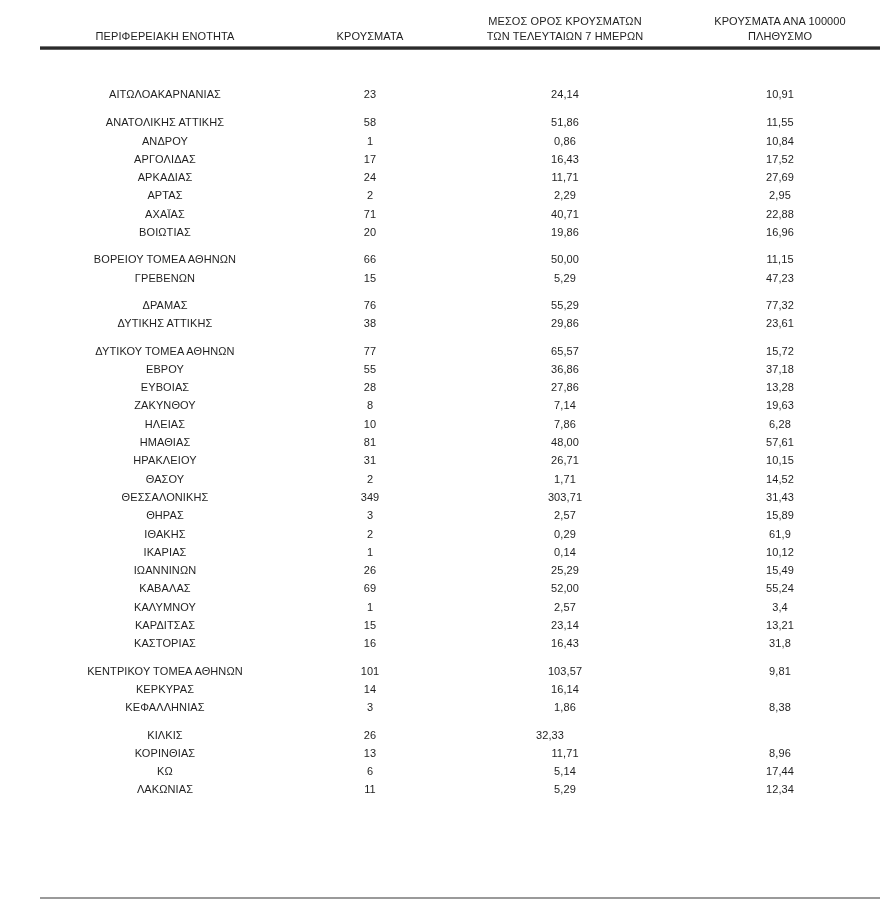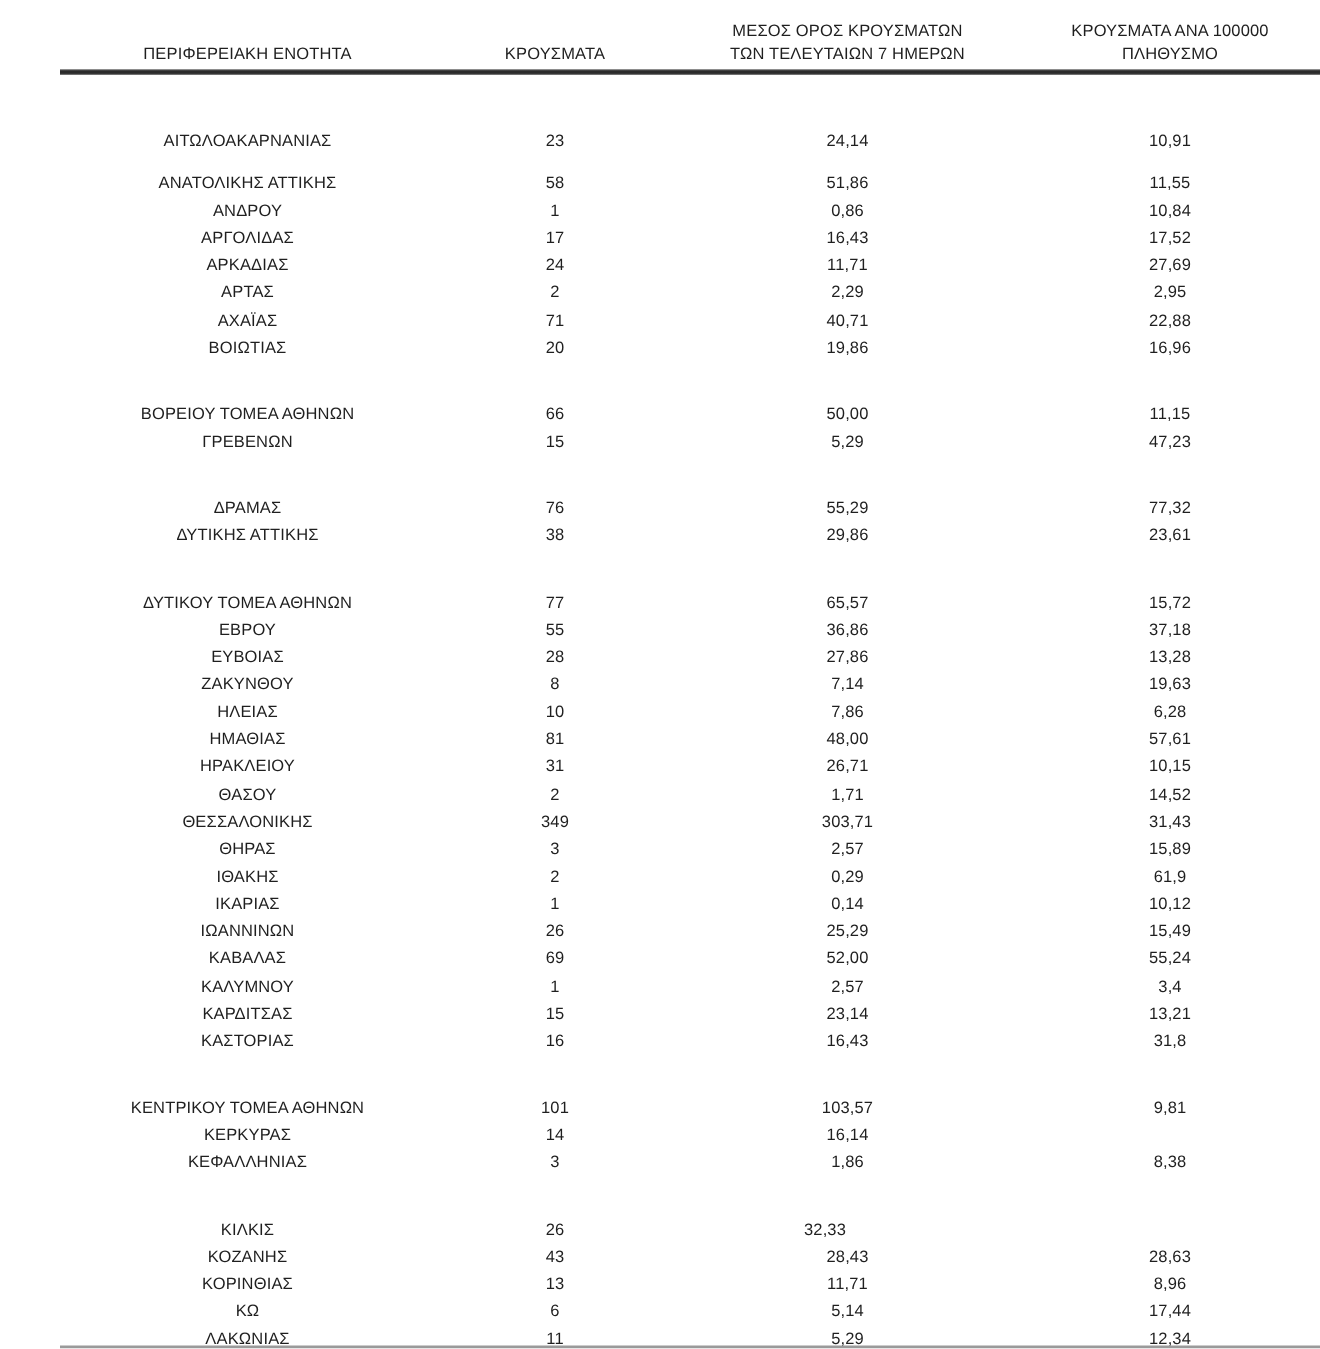--- a/index.html
+++ b/index.html
@@ -37,21 +37,21 @@
   .c1 { width: 250px; }
   .c2 { width: 160px; }
   .c3 { width: 230px; }
   .c4 { width: 200px; }
   .th span { display: block; }
   .header-rule {
     height: 4px;
     margin-top: 2px;
     background: linear-gradient(to bottom, #b3b3b3 0%, #2b2b2b 30%, #2b2b2b 72%, #8c8c8c 100%);
   }
-  .group { margin-top: 26px; }
+  .group { margin-top: 9px; }
   .group:nth-of-type(1) { margin-top: 35px; }
   .group:nth-of-type(2) { margin-top: 10px; }
   .row {
     display: flex;
     height: 18.3px;
     align-items: center;
   }
   .row .cell { font-size: 11px; line-height: 18.3px; }
   .bottom-rule {
     position: absolute;
@@ -287,26 +287,20 @@
           <div class="cell c4">8,38</div>
         </div>
       </div>
       <div class="group">
         <div class="row">
           <div class="cell c1">ΚΙΛΚΙΣ</div>
           <div class="cell c2">26</div>
           <div class="cell c4">32,33</div>
         </div>
         <div class="row">
-          <div class="cell c1">ΚΟΖΑΝΗΣ</div>
-          <div class="cell c2">43</div>
-          <div class="cell c3">28,43</div>
-          <div class="cell c4">28,63</div>
-        </div>
-        <div class="row">
           <div class="cell c1">ΚΟΡΙΝΘΙΑΣ</div>
           <div class="cell c2">13</div>
           <div class="cell c3">11,71</div>
           <div class="cell c4">8,96</div>
         </div>
         <div class="row">
           <div class="cell c1">ΚΩ</div>
           <div class="cell c2">6</div>
           <div class="cell c3">5,14</div>
           <div class="cell c4">17,44</div>

